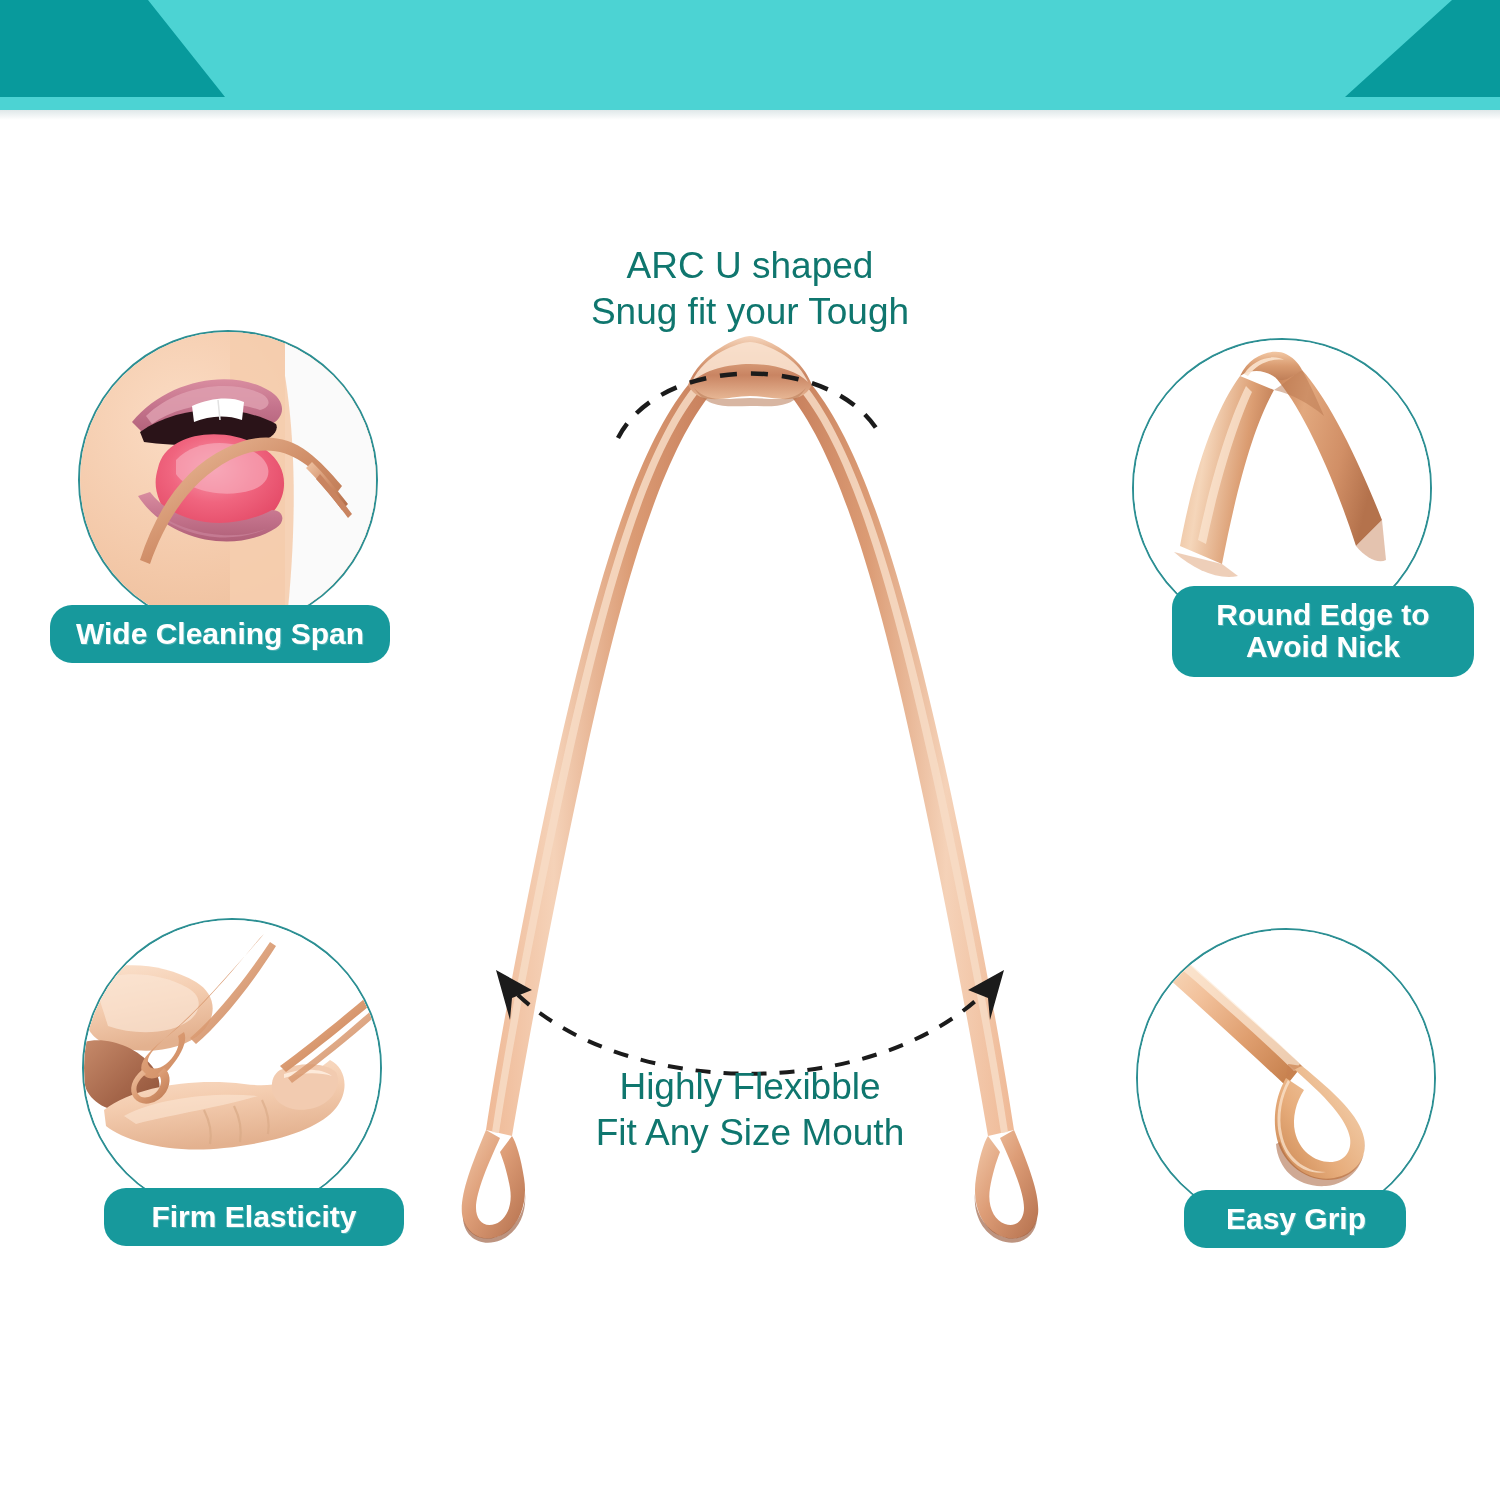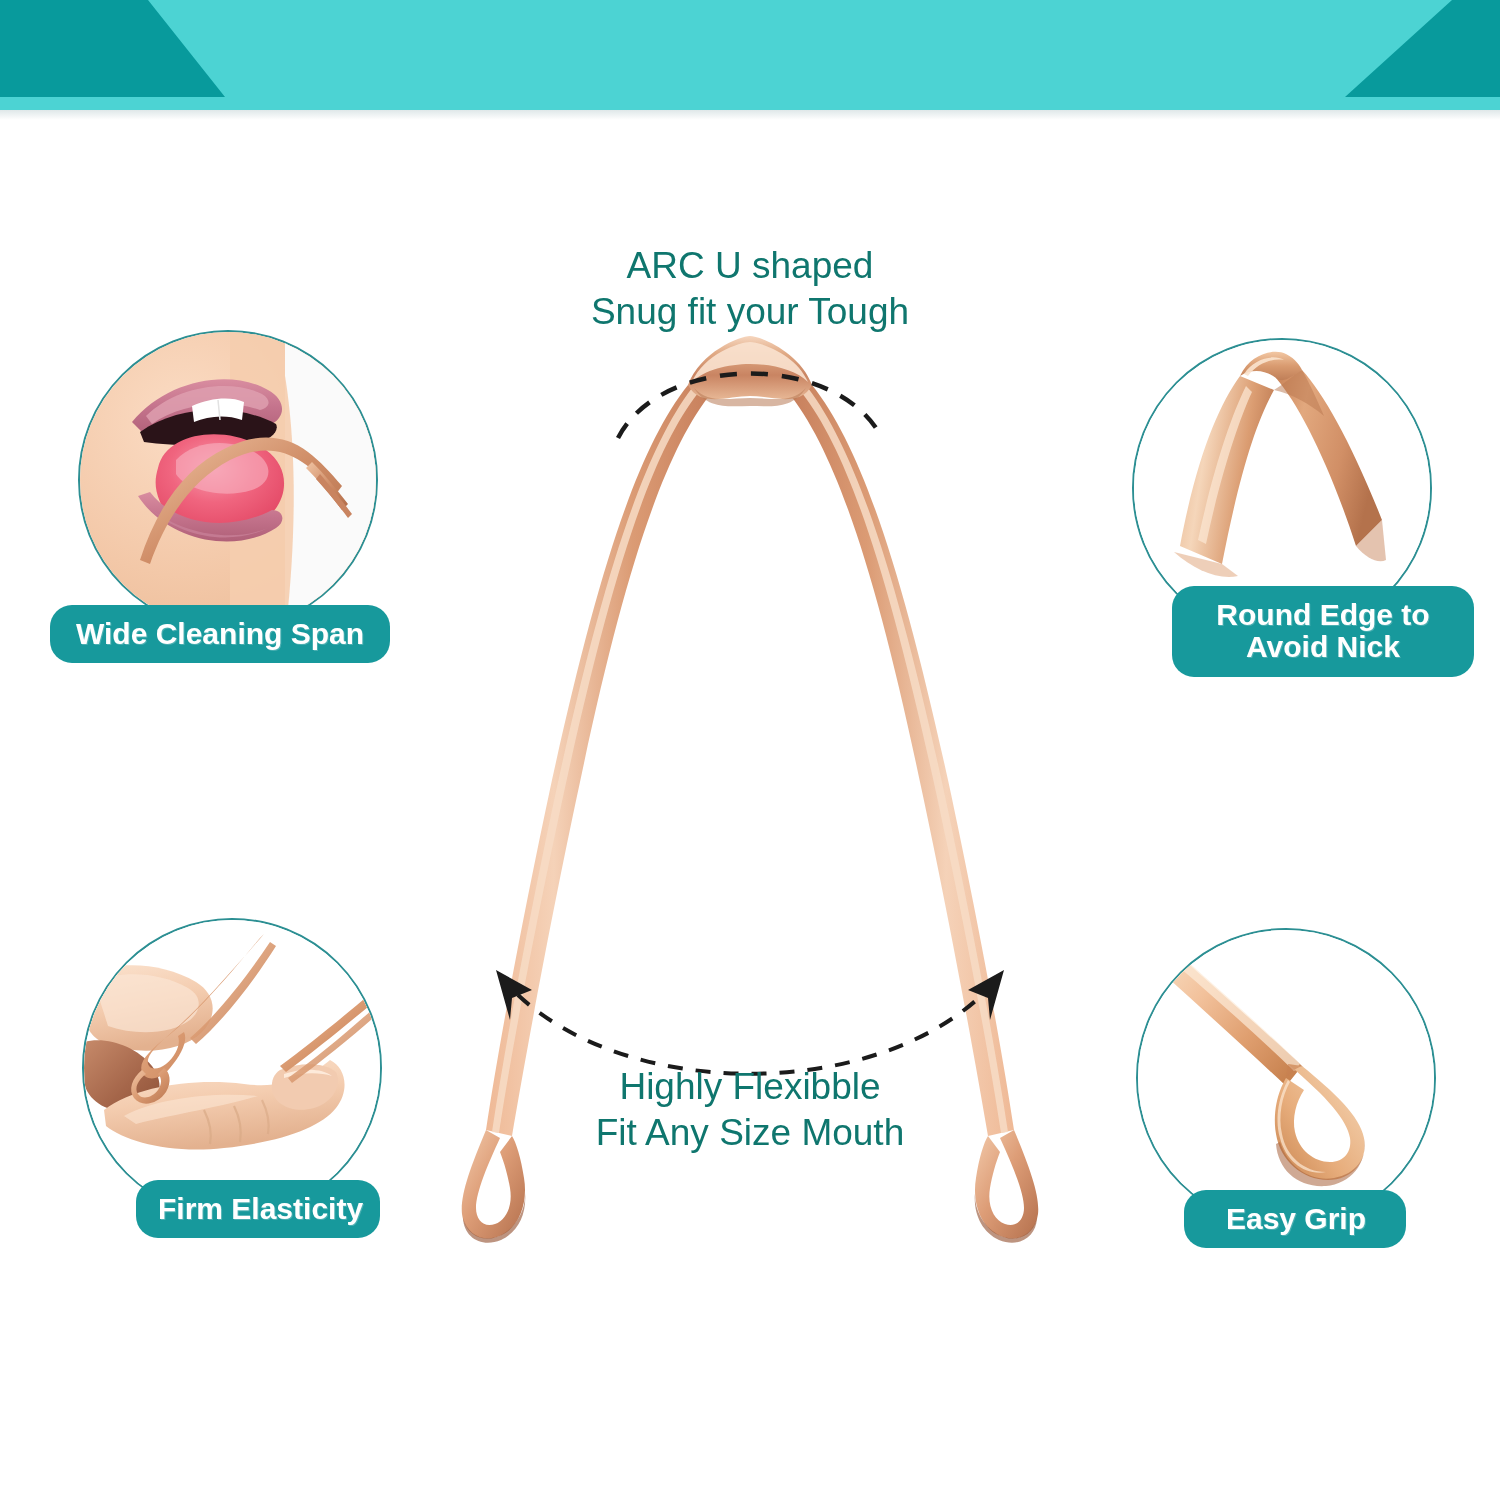--- a/index.html
+++ b/index.html
@@ -67,21 +67,21 @@
   }
 
   
   #feat-wide{left:78px;top:330px;}
   #feat-wide .pill{left:-28px;top:255px;width:340px;margin-top:20px;}
 
   #feat-round{left:1132px;top:338px;}
   #feat-round .pill{left:40px;top:248px;width:302px;white-space:normal;}
 
   #feat-firm{left:82px;top:918px;}
-  #feat-firm .pill{left:22px;top:262px;width:244px;margin-left:32px;}
+  #feat-firm .pill{left:22px;top:270px;width:300px;}
 
   #feat-grip{left:1136px;top:928px;}
   #feat-grip .pill{left:48px;top:262px;width:222px;padding-left:24px;}
 
   
   .annot{
     position:absolute;
     color:#0f766e;
     font-size:37px;
     line-height:1.25;

